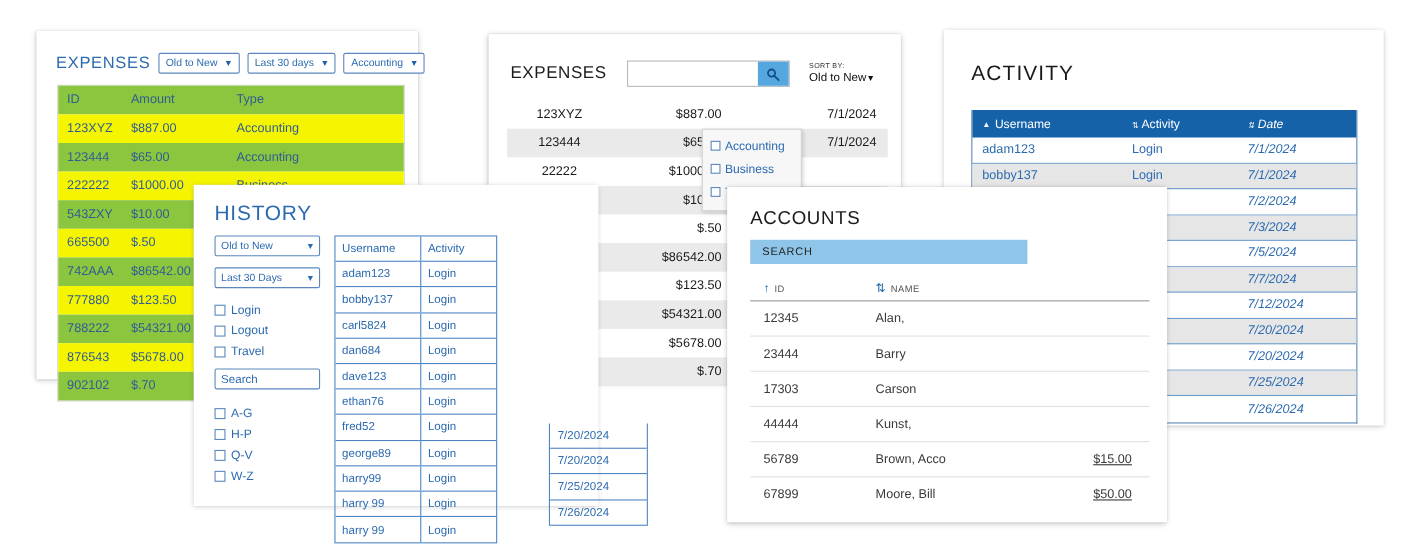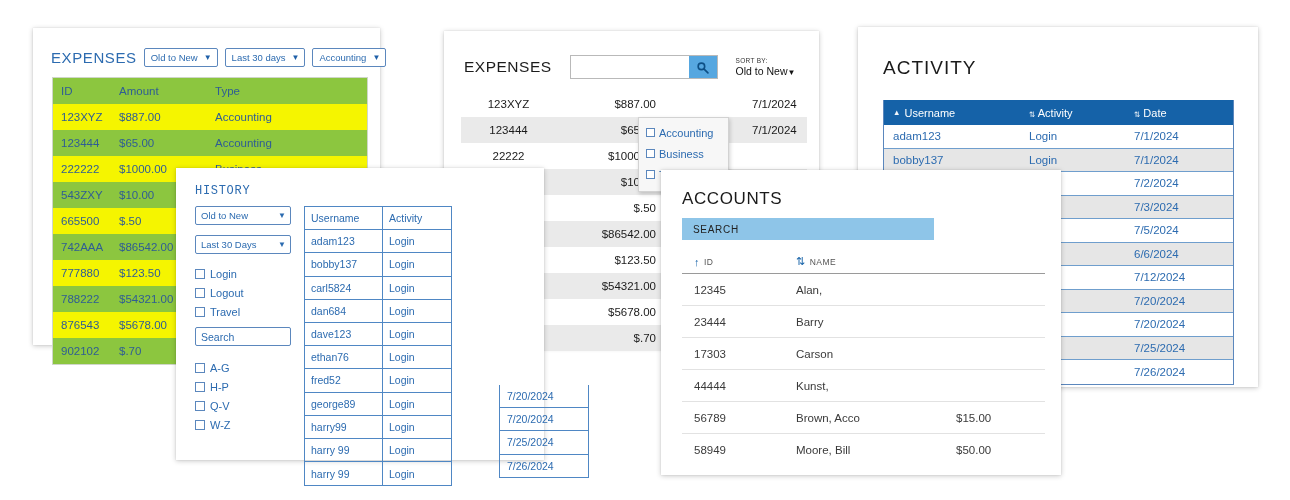--- a/index.html
+++ b/index.html
@@ -38,21 +38,21 @@
   .ex1-row.hdr { background: #8CC63F; color:#2f5d94; }
   .ex1-row.g { background: #8CC63F; }
   .ex1-row.y { background: #F5F500; }
   .c-id { width: 66px; padding-left: 8px; }
   .c-amt { width: 96px; }
   .c-type { flex: 1; }
 
   
   #card-history { left: 176px; top: 168px; width: 368px; height: 292px; }
   .hist-title {
-    font-family: Liberation Mono, monospace; font-size: 12px;
+    font-family: Liberation Sans, sans-serif; font-size: 19px;
     letter-spacing: .7px; color: #2c6bb0; padding: 16px 0 0 19px;
   }
   .hist-body { display: flex; padding: 8px 0 0 19px; gap: 13px; }
   .hist-left { width: 96px; }
   .sel {
     border: 1.3px solid #5b87bd; border-radius: 2px; background:#fff;
     font-family: "Liberation Sans", sans-serif; font-size: 9.5px; color:#2c6bb0;
     height: 19px; display: flex; align-items: center; justify-content: space-between;
     padding: 0 4px 0 5px; margin-bottom: 10px;
   }
@@ -138,40 +138,40 @@
     display:flex; align-items:center; gap:4px;
   }
   .acc-hdr .ar { color:#1562A8; font-size: 11px; }
   .acc-row {
     display: flex; height: 32px; align-items: center;
     border-bottom: 1px solid #e2e2e2;
     font-family:"Liberation Sans",sans-serif; font-size: 11.5px; color:#3a3a3a;
   }
   .a-id { width: 114px; padding-left: 12px; }
   .a-name { width: 160px; }
-  .a-amt { flex: 1; text-align: left; padding-right: 16px; }
+  .a-amt { flex: 1; text-align: right; padding-right: 16px; text-decoration: underline; }
 
   
   #card-activity { left: 858px; top: 27px; width: 400px; height: 360px; }
   .act-title { font-family:"Liberation Sans",sans-serif; font-size: 19px; letter-spacing: 1px; color:#1a1a1a; padding: 30px 0 0 25px; }
   .act-table { margin: 21px 24px 0 25px; border: 1.3px solid #5b87bd; border-top:none; }
   .act-hdr {
     background: #1562A8; height: 25px; display: flex; align-items: center;
     font-family:"Liberation Sans",sans-serif; font-size: 11px; color: #fff;
   }
   .act-row {
     height: 23.5px; display:flex; align-items:center;
     border-bottom: 1.1px solid #6f9ecd;
     font-family:"Liberation Sans",sans-serif; font-size: 11.5px; color:#2c6bb0;
   }
   .act-row:last-child { border-bottom: none; }
   .act-row.alt { background: #E6E6E6; }
   .v-user { width: 145px; padding-left: 9px; display:flex; align-items:center; gap:4px; }
   .v-act { width: 105px; }
-  .v-date { flex: 1; }
+  .v-date { flex: 1; font-style: italic; }
   .srt { font-size: 7.5px; opacity:.95; }
 </style>
 </head>
 <body>
 
 <div id="stage">
 
   <div class="card" id="card-expenses-green">
     <div class="ex1-head">
       <div class="ex1-title">EXPENSES</div>
@@ -387,21 +387,21 @@
         <div class="v-date">7/3/2024</div>
       </div>
       <div class="act-row">
         <div class="v-user">dave123</div>
         <div class="v-act">Login</div>
         <div class="v-date">7/5/2024</div>
       </div>
       <div class="act-row alt">
         <div class="v-user">ethan76</div>
         <div class="v-act">Login</div>
-        <div class="v-date">6/6/2024</div>
+        <div class="v-date">7/7/2024</div>
       </div>
       <div class="act-row">
         <div class="v-user">fred52</div>
         <div class="v-act">Login</div>
         <div class="v-date">7/12/2024</div>
       </div>
       <div class="act-row alt">
         <div class="v-user">george89</div>
         <div class="v-act">Login</div>
         <div class="v-date">7/20/2024</div>
@@ -560,20 +560,20 @@
         <div class="a-id">44444</div>
         <div class="a-name">Kunst,</div>
         <div class="a-amt"></div>
       </div>
       <div class="acc-row">
         <div class="a-id">56789</div>
         <div class="a-name">Brown, Acco</div>
         <div class="a-amt">$15.00</div>
       </div>
       <div class="acc-row" style="border-bottom:none;">
-        <div class="a-id">58949</div>
+        <div class="a-id">67899</div>
         <div class="a-name">Moore, Bill</div>
         <div class="a-amt">$50.00</div>
       </div>
     </div>
   </div>
 
 </div>
 
 </body></html>

